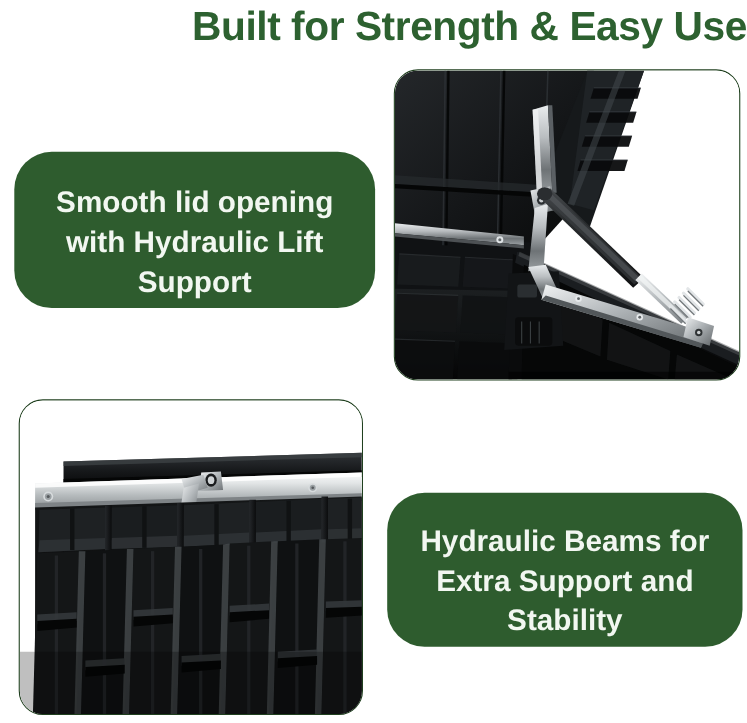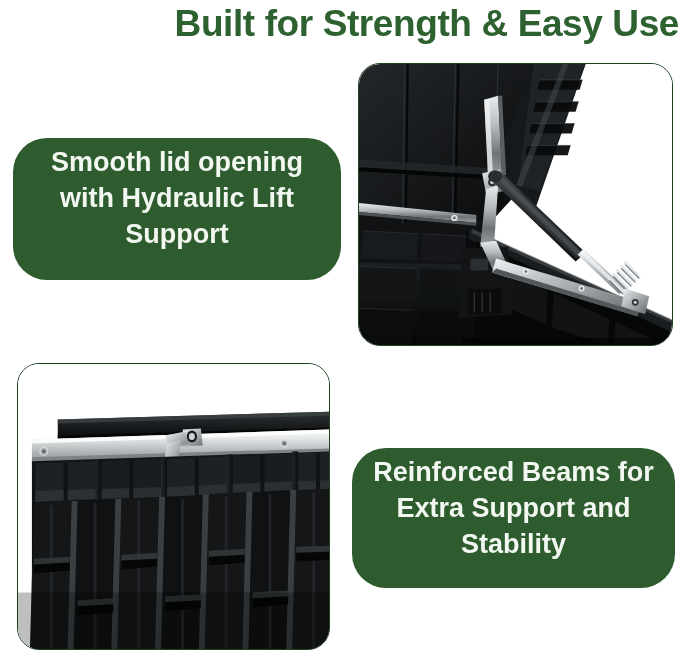--- a/index.html
+++ b/index.html
@@ -37,21 +37,21 @@
     position: absolute;
     background: #2e5c2e;
     border-radius: 34px;
     color: #f2f7f1;
     font-family: "Liberation Sans", sans-serif;
     font-weight: bold;
     font-size: 27px;
     line-height: 36px;
     text-align: center;
     display: flex;
-    align-items: flex-start;
+    align-items: flex-end;
     justify-content: center;
     box-sizing: border-box;
     padding: 6px 20px;
   }
   .callout .calloutText { display: block; width: 100%; }
 
   #callout-lid {
     left: 13px;
     top: 138px;
     width: 328px;
@@ -406,14 +406,14 @@
       <path d="M60,244 L96,242 L96,250 L60,253 Z"></path>
       <path d="M148,240 L184,238 L184,246 L148,249 Z"></path>
       <path d="M236,236 L272,234 L272,242 L236,245 Z"></path>
     </g>
 
     <path d="M0,230 L313,230 L313,287 L0,287 Z" fill="#000000" opacity="0.25"></path>
   </svg>
 </div>
 
 <div class="callout" id="callout-beams">
-  <span class="calloutText">Reinforced Beams for Extra Support and Stability</span>
+  <span class="calloutText">Hydraulic Beams for Extra Support and Stability</span>
 </div>
 
 </body></html>

